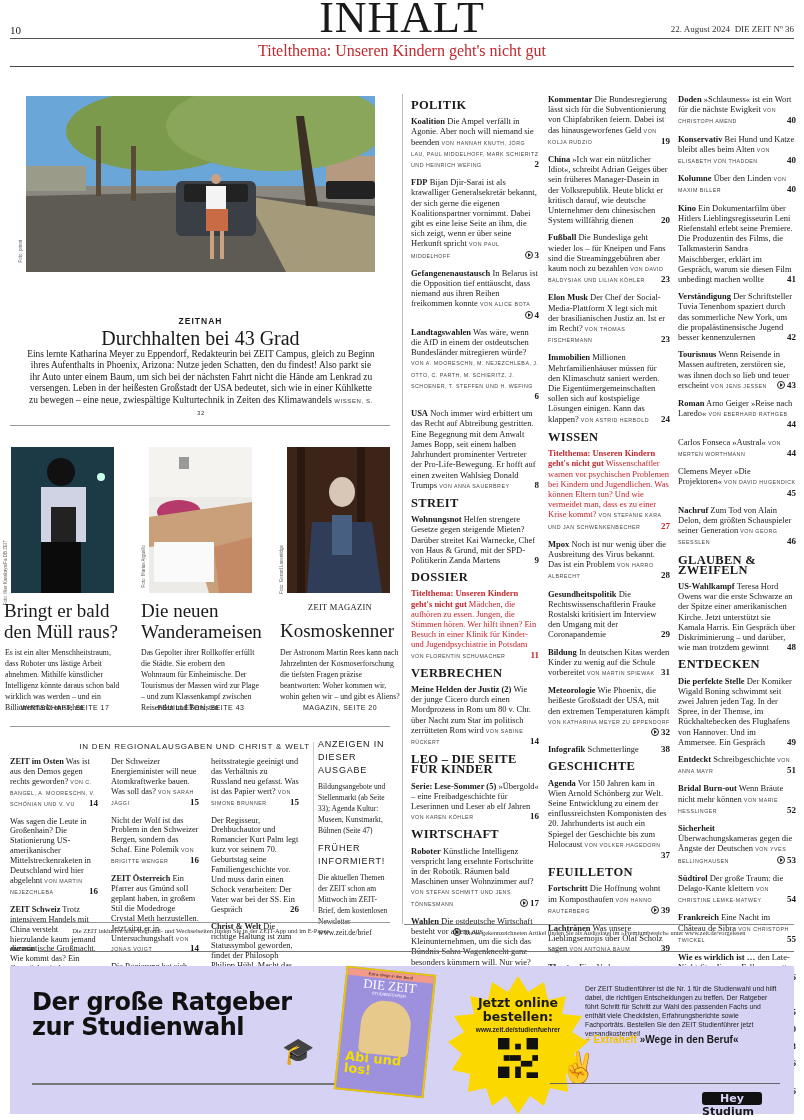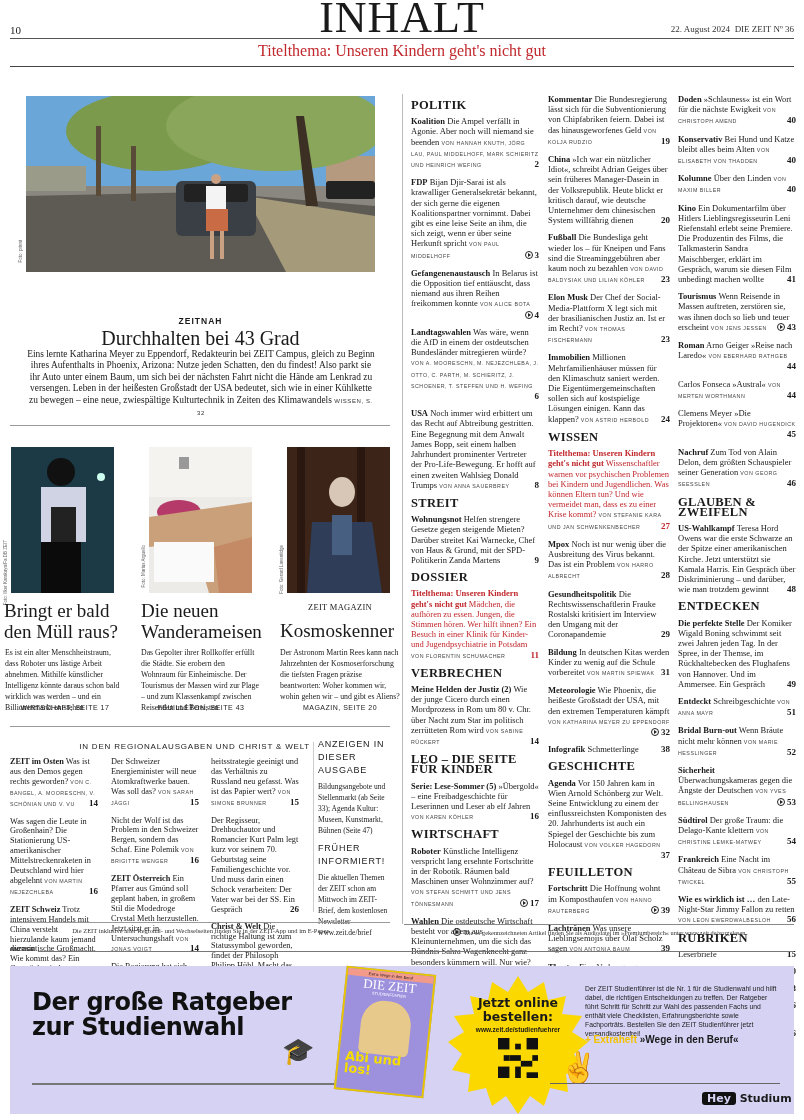--- a/index.html
+++ b/index.html
@@ -54,21 +54,21 @@
 
 .ad{left:10px;top:966px;width:784px;height:148px;background:#d6d2f4}
 .ad-h{left:22px;top:24px;font-family:"DejaVu Sans",sans-serif;font-weight:bold;font-size:24px;line-height:25px;letter-spacing:-.5px;color:#111}
 .ad-line{left:22px;top:117px;width:310px;height:2px;background:#777}
 .mag{left:330px;top:4px;width:90px;height:124px;background:#9d90dd;transform:rotate(6deg);border:2px solid #e7c500;overflow:hidden}
 .burst{left:438px;top:10px;width:140px;height:138px}
 .ad-text{left:575px;top:18px;width:195px;font-family:"Liberation Sans",sans-serif;font-size:6.8px;line-height:9px;color:#222}
 .ad-extra{left:575px;top:68px;font-family:Liberation Sans, sans-serif;font-weight:bold;font-size:10px}
 .ad-line2{left:540px;top:117px;width:230px;height:1px;background:#666}
 .hey{left:692px;top:126px;font-family:"DejaVu Sans",sans-serif;font-weight:bold;font-size:11px}
-.hey span{background:#111;color:#d6d2f4;padding:0 5px;border-radius:3px}
+.hey span{background:#111;color:#d6d2f4;padding:0 18px;border-radius:3px}
 </style>
 </head>
 <body>
 
 <div class="abs pagenum">10</div>
 <div class="abs masthead">INHALT</div>
 <div class="abs dateline"><span>22. August 2024</span>&nbsp;&nbsp;<span>DIE ZEIT Nº 36</span></div>
 <div class="abs rule1"></div>
 <div class="abs redtitle">Titelthema: Unseren Kindern geht's nicht gut</div>
 <div class="abs rule2"></div>
@@ -220,20 +220,21 @@
     <div class="entry"><b>Lachtränen</b> <span>Was unsere Lieblingsemojis über Olaf Scholz sagen</span> <span class="by">von Antonia Baum</span><span class="num"><span>39</span></span></div>
     <div class="entry"><b>Theater</b> <span>Eine Verbeugung vor Sergei Paradschanow auf den Ruhrfestspielen</span> <span class="by">von Katrin Ullmann</span><span class="num"><span>40</span></span></div>
     <div class="entry"><b>Literatur</b> <span>Die Schriftstellerin Rita Bullwinkel steht auf Obamas Leseliste – eine Begegnung</span> <span class="by">von Volker Weidermann</span><span class="num"><span>40</span></span></div>
     <div class="entry"><b>Kino</b> <span>Aron Arens' Debütfilm »Sonnenplätze«</span> <span class="by">von Claas Oberstadt</span><span class="num"><span>40</span></span></div>
   </div>
 <div class="abs col" style="left:678px;width:118px" id="toc3">
     <div class="entry"><b>Doden</b> <span>»Schlauness« ist ein Wort für die nächste Ewigkeit</span> <span class="by">von Christoph Amend</span><span class="num"><span>40</span></span></div>
     <div class="entry"><b>Konservativ</b> <span>Bei Hund und Katze bleibt alles beim Alten</span> <span class="by">von Elisabeth von Thadden</span><span class="num"><span>40</span></span></div>
     <div class="entry"><b>Kolumne</b> <span>Über den Linden</span> <span class="by">von Maxim Biller</span><span class="num"><span>40</span></span></div>
     <div class="entry"><b>Kino</b> <span>Ein Dokumentarfilm über Hitlers Lieblingsregisseurin Leni Riefenstahl erlebt seine Premiere. Die Produzentin des Films, die Talkmasterin Sandra Maischberger, erklärt im Gespräch, warum sie diesen Film unbedingt machen wollte</span><span class="num"><span>41</span></span></div>
+    <div class="entry"><b>Verständigung</b> <span>Der Schriftsteller Tuvia Tenenbom spaziert durch das sommerliche New York, um die propalästinensische Jugend besser kennenzulernen</span><span class="num"><span>42</span></span></div>
     <div class="entry"><b>Tourismus</b> <span>Wenn Reisende in Massen auftreten, zerstören sie, was ihnen doch so lieb und teuer erscheint</span> <span class="by">von Jens Jessen</span><span class="num"><span class="audio"></span><span>43</span></span></div>
     <div class="entry"><b>Roman</b> <span>Arno Geiger »Reise nach Laredo«</span> <span class="by">von Eberhard Rathgeb</span><span class="num"><span>44</span></span></div>
     <div class="entry"><span>Carlos Fonseca »Austral«</span> <span class="by">von Merten Worthmann</span><span class="num"><span>44</span></span></div>
     <div class="entry"><span>Clemens Meyer »Die Projektoren«</span> <span class="by">von David Hugendick</span><span class="num"><span>45</span></span></div>
     <div class="entry"><b>Nachruf</b> <span>Zum Tod von Alain Delon, dem größten Schauspieler seiner Generation</span> <span class="by">von Georg Seeßlen</span><span class="num"><span>46</span></span></div>
     <div class="sec">GLAUBEN &amp; ZWEIFELN</div>
     <div class="entry"><b>US-Wahlkampf</b> <span>Teresa Hord Owens war die erste Schwarze an der Spitze einer amerikanischen Kirche. Jetzt unterstützt sie Kamala Harris. Ein Gespräch über Diskriminierung – und darüber, wie man trotzdem gewinnt</span><span class="num"><span>48</span></span></div>
     <div class="sec">ENTDECKEN</div>
     <div class="entry"><b>Die perfekte Stelle</b> <span>Der Komiker Wigald Boning schwimmt seit zwei Jahren jeden Tag. In der Spree, in der Themse, im Rückhaltebecken des Flughafens von Hannover. Und im Ammersee. Ein Gespräch</span><span class="num"><span>49</span></span></div>
     <div class="entry"><b>Entdeckt</b> <span>Schreibgeschichte</span> <span class="by">von Anna Mayr</span><span class="num"><span>51</span></span></div>

